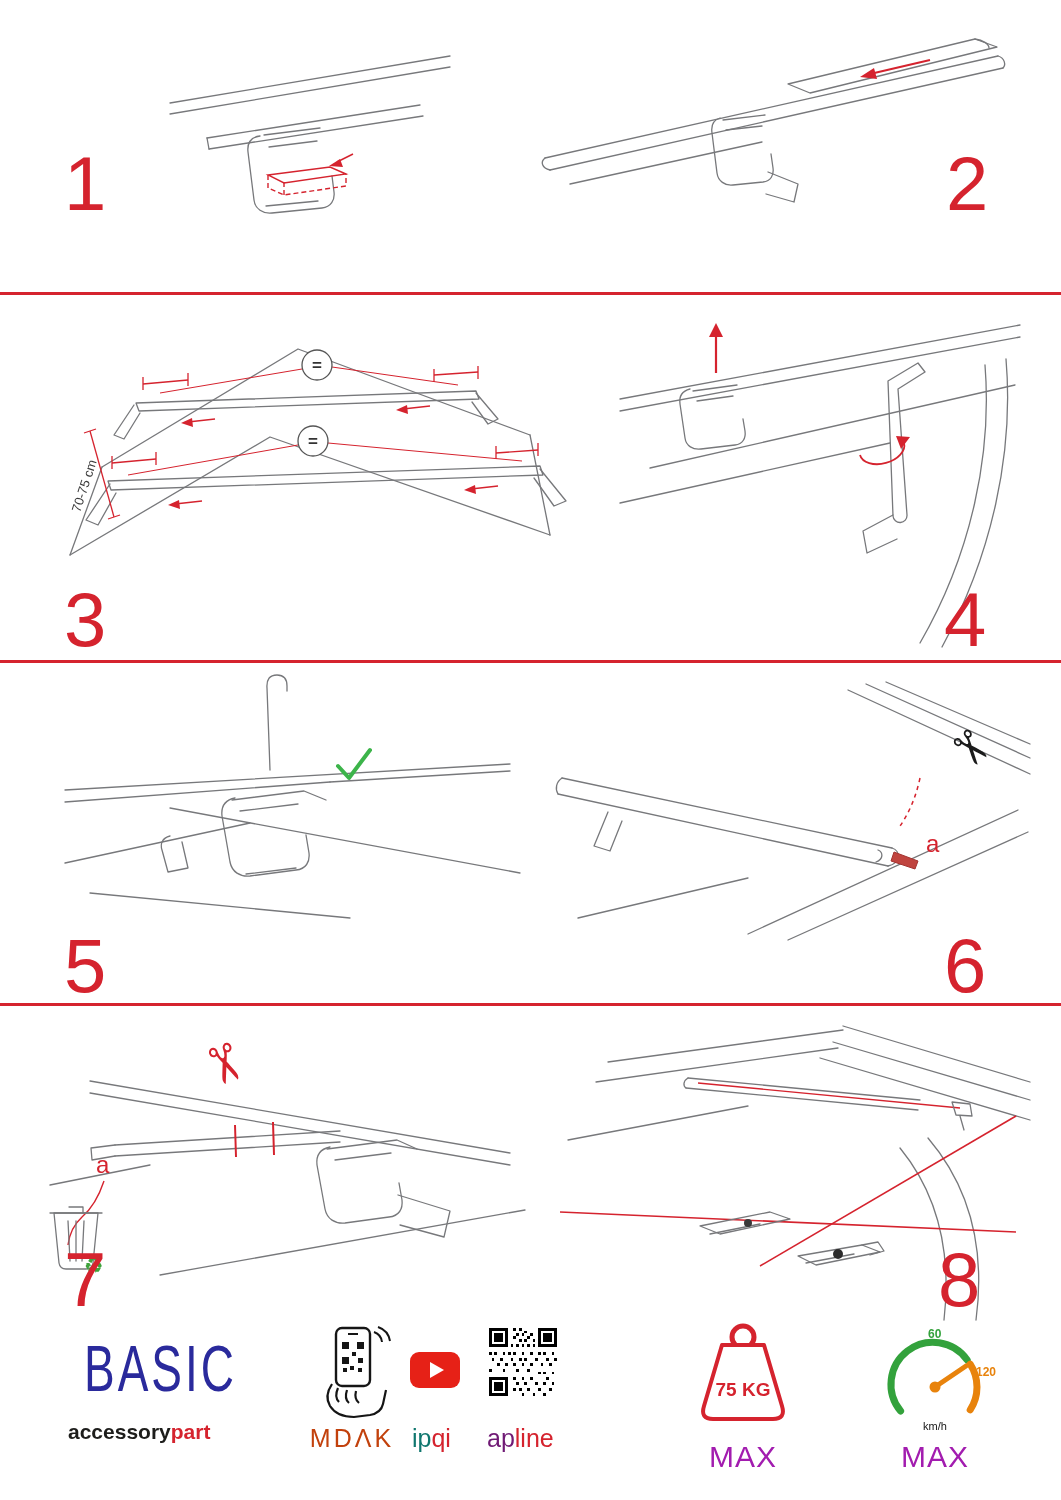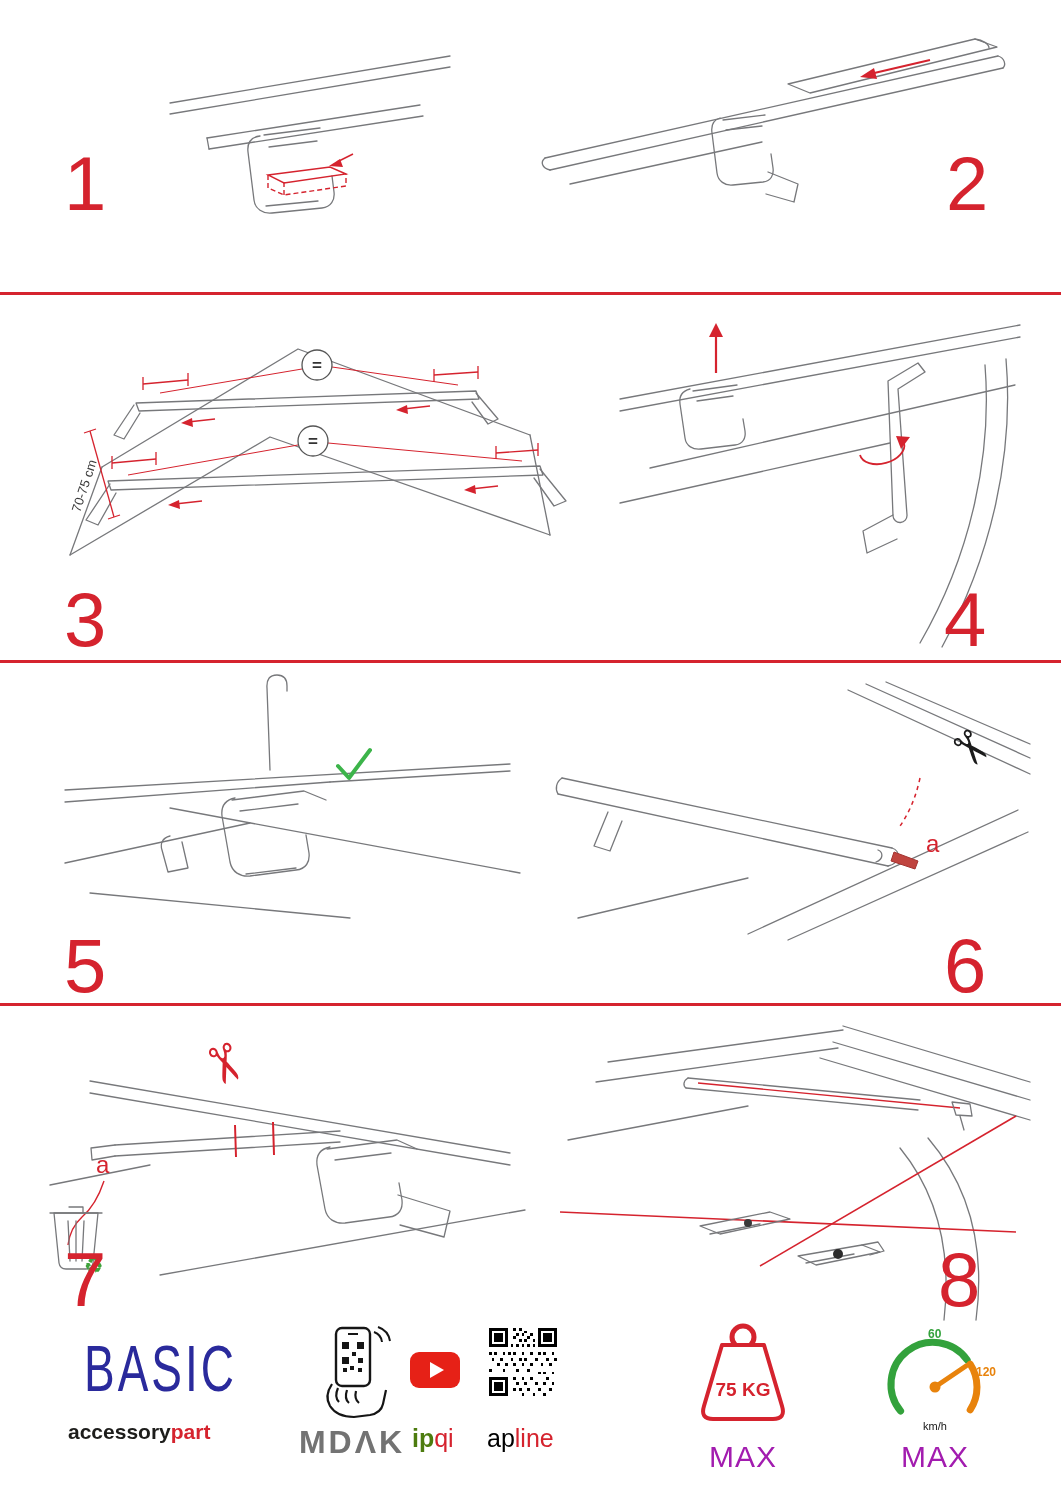--- a/index.html
+++ b/index.html
@@ -15,22 +15,22 @@
   }
   .sep { position:absolute; left:0; width:1061px; height:3px; background:#d5232e; }
   svg { overflow:visible; display:block; }
   .lineart { fill:none; stroke:#77787b; stroke-width:1.3; stroke-linecap:round; stroke-linejoin:round; }
   .basic {
     font-size:46px; color:#2a2a9c; letter-spacing:3px; line-height:1; font-weight:500;
     transform:scaleY(1.4); transform-origin:top left; white-space:nowrap;
   }
   .brandsub { font-size:21px; font-weight:bold; color:#1d1d1b; white-space:nowrap; }
   .redtxt { color:#d5232e; }
-  .graytxt { color:#4d7c0f;font-weight:bold; }
-  .partner { font-size:32px; color:#737373; letter-spacing:3px; font-weight:700; white-space:nowrap; }
+  .graytxt { color:#0f766e; }
+  .partner { font-size:25px; color:#c2410c; letter-spacing:3px; font-weight:400; white-space:nowrap; }
   .partner-sm { font-size:25px; font-weight:500; letter-spacing:0; white-space:nowrap; }
   .maxlabel { font-size:30px; color:#a21caf; text-align:center; letter-spacing:1px; }
 </style>
 </head>
 <body>
 
 <div class="page">
 
   <svg class="abs" style="left:165px;top:28px" width="290" height="225" viewBox="0 0 290 225">
     <g class="lineart">
@@ -351,21 +351,21 @@
       <rect x="18" y="0" width="7" height="7"></rect>
         <rect x="19" y="1" width="5" height="5" fill="#ffffff"></rect>
         <rect x="20" y="2" width="3" height="3"></rect>
       <rect x="0" y="18" width="7" height="7"></rect>
         <rect x="1" y="19" width="5" height="5" fill="#ffffff"></rect>
         <rect x="2" y="20" width="3" height="3"></rect>
       <path d="M9,0h1v1h-1z M11,0h1v1h-1z M13,1h1v1h-1z M10,2h1v1h-1z M12,2h1v1h-1z M15,2h1v1h-1z M9,3h1v1h-1z M14,3h1v1h-1z M11,4h1v1h-1z M13,4h1v1h-1z M16,4h1v1h-1z M8,6h1v1h-1z M10,6h1v1h-1z M12,6h1v1h-1z M14,6h1v1h-1z M16,6h1v1h-1z M0,9h1v1h-1z M2,9h1v1h-1z M5,9h1v1h-1z M7,9h1v1h-1z M9,9h1v1h-1z M12,9h1v1h-1z M15,9h1v1h-1z M18,9h1v1h-1z M20,9h1v1h-1z M23,9h1v1h-1z M1,11h1v1h-1z M4,11h1v1h-1z M8,11h1v1h-1z M11,11h1v1h-1z M13,11h1v1h-1z M17,11h1v1h-1z M21,11h1v1h-1z M24,11h1v1h-1z M3,13h1v1h-1z M6,13h1v1h-1z M9,13h1v1h-1z M12,13h1v1h-1z M15,13h1v1h-1z M19,13h1v1h-1z M22,13h1v1h-1z M0,15h1v1h-1z M5,15h1v1h-1z M10,15h1v1h-1z M14,15h1v1h-1z M18,16h1v1h-1z M20,16h1v1h-1z M23,16h1v1h-1z M9,18h1v1h-1z M12,18h1v1h-1z M15,18h1v1h-1z M21,18h1v1h-1z M10,20h1v1h-1z M13,20h1v1h-1z M17,20h1v1h-1z M20,20h1v1h-1z M23,20h1v1h-1z M9,22h1v1h-1z M11,22h1v1h-1z M14,22h1v1h-1z M18,22h1v1h-1z M22,22h1v1h-1z M16,24h1v1h-1z M20,24h1v1h-1z M12,24h1v1h-1z"></path>
     </g>
   </svg>
   <div class="abs partner-sm" style="left:487px;top:1424px">
-    <span style="color:#000000">ap</span><span class="redtxt">line</span>
+    <span style="color:#701a75">ap</span><span class="redtxt">line</span>
   </div>
 
   <svg class="abs" style="left:688px;top:1320px" width="110" height="110" viewBox="0 0 110 110">
     <circle cx="55" cy="17" r="11" fill="none" stroke="#d5232e" stroke-width="5"></circle>
     <path d="M34,25 L76,25 L94,86 q4,13 -9,13 L25,99 q-13,0 -9,-13 Z" fill="#ffffff" stroke="#d5232e" stroke-width="4" stroke-linejoin="round"></path>
     <text x="55" y="76" text-anchor="middle" font-size="19" font-weight="bold" fill="#d5232e">75 KG</text>
   </svg>
   <div class="abs maxlabel" style="left:688px;top:1440px;width:110px">MAX</div>
 
   <svg class="abs" style="left:874px;top:1324px" width="122" height="114" viewBox="0 0 122 114">

